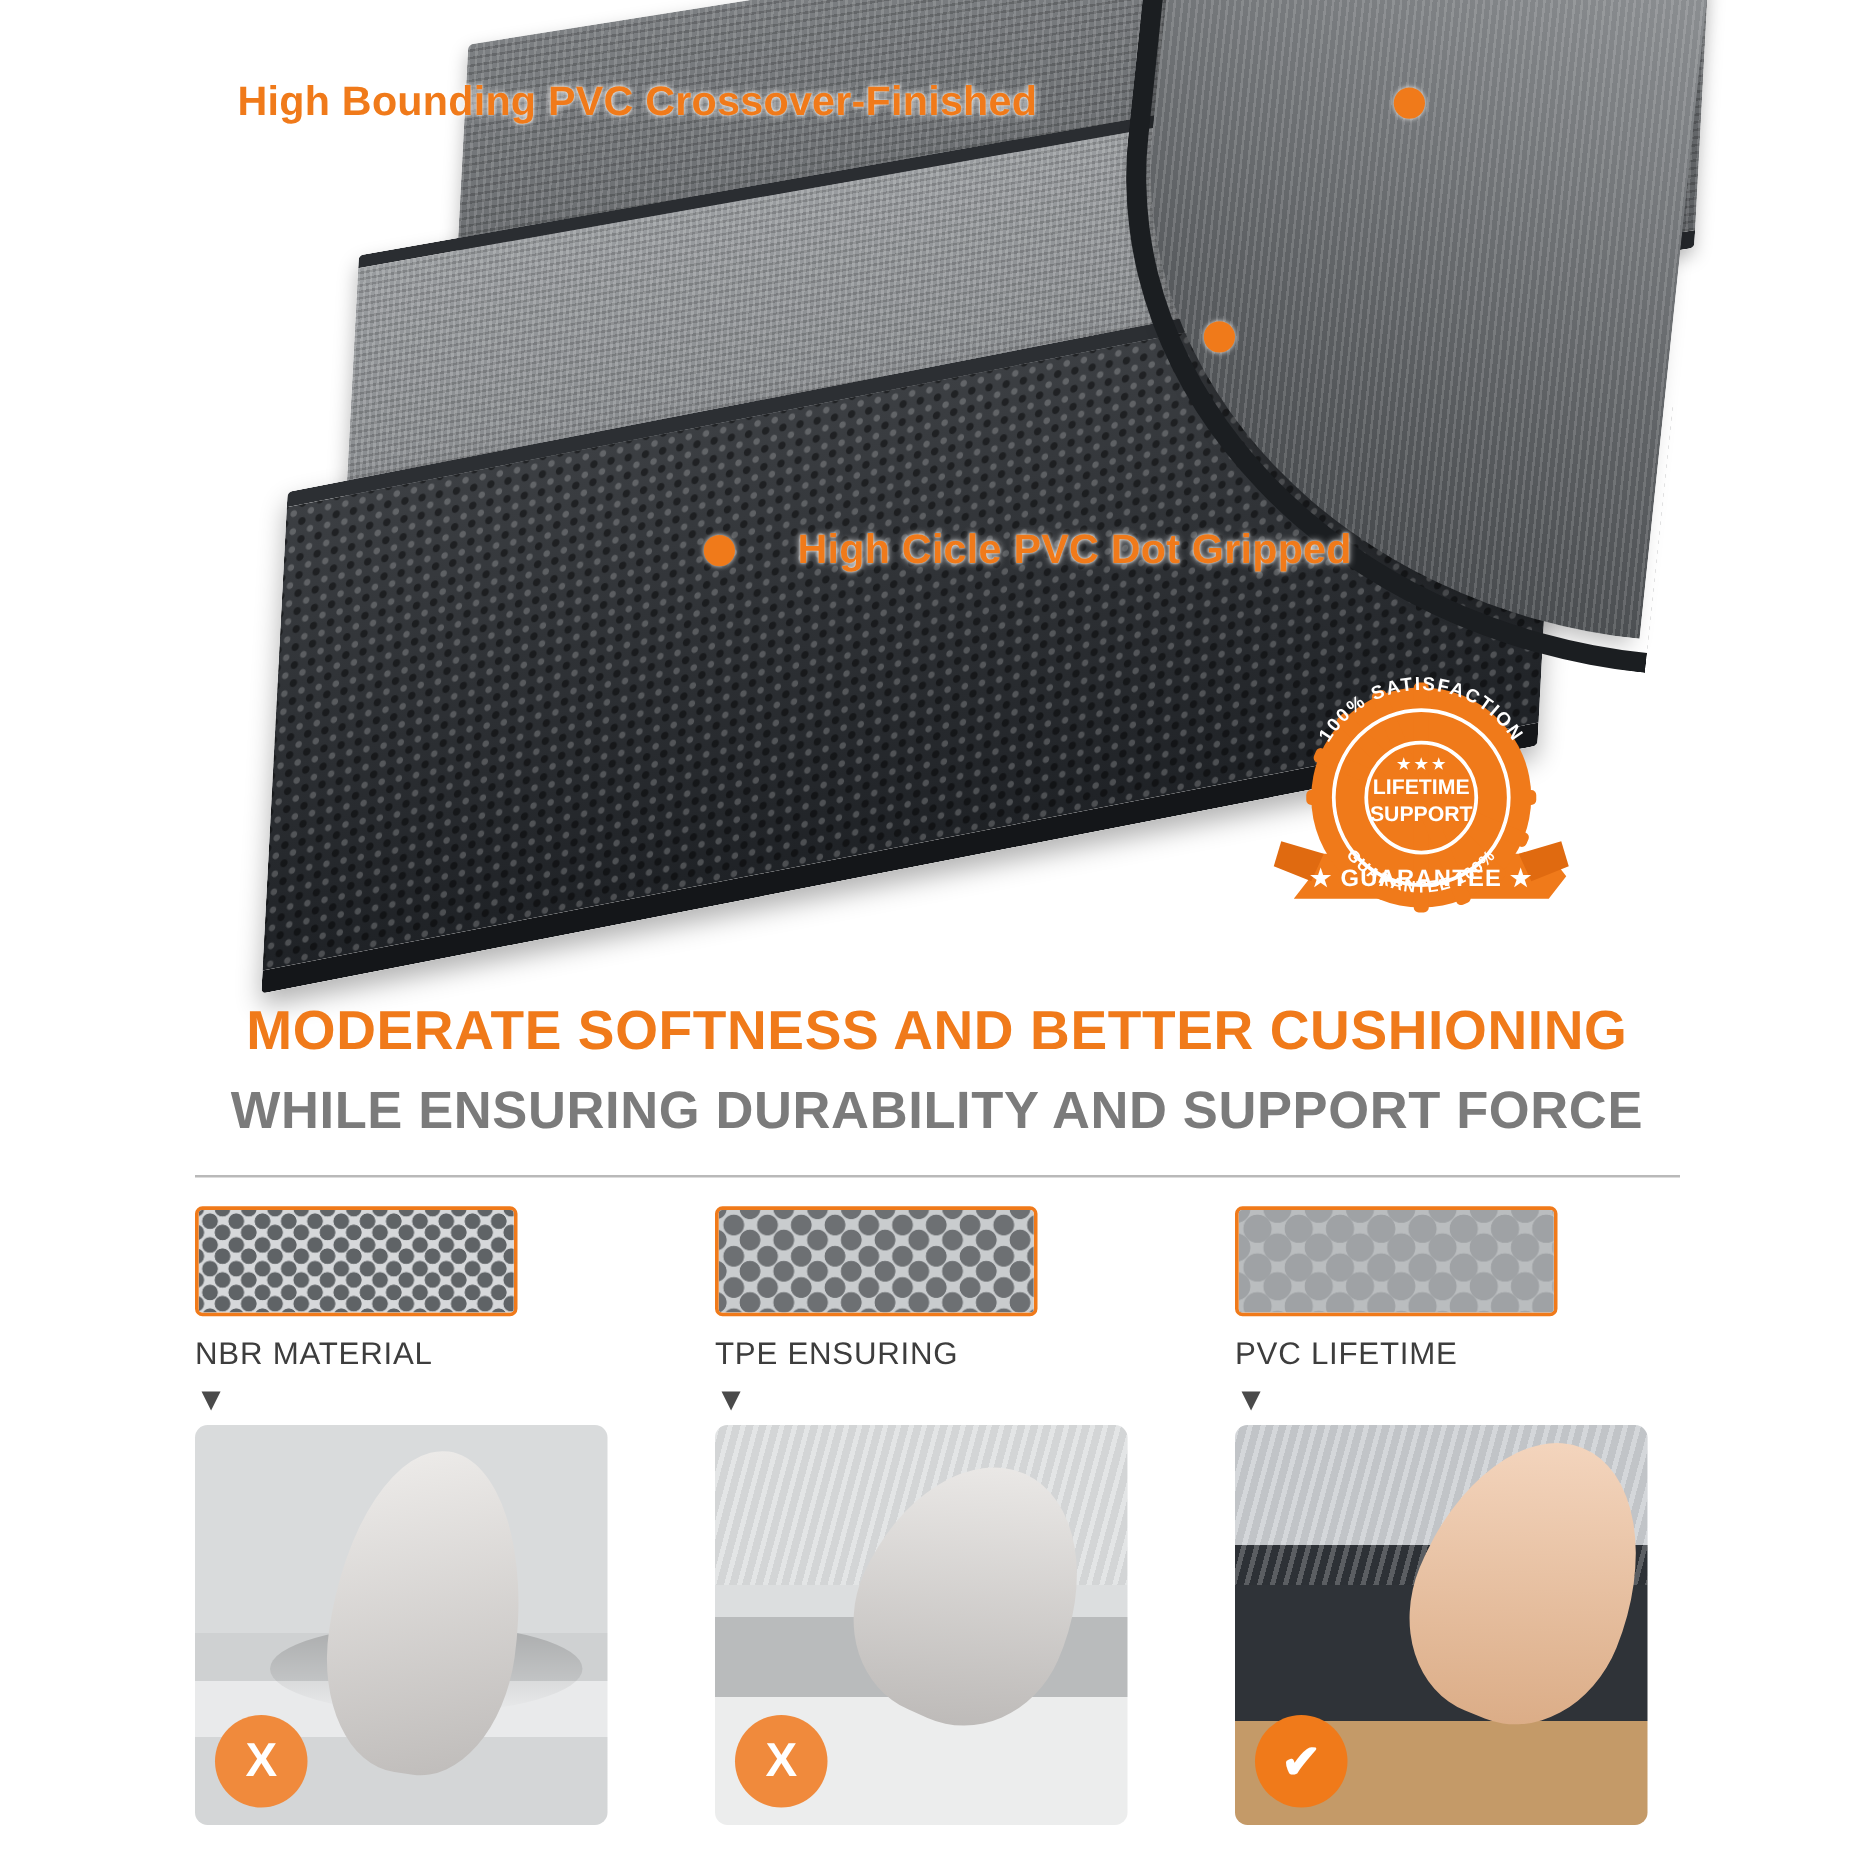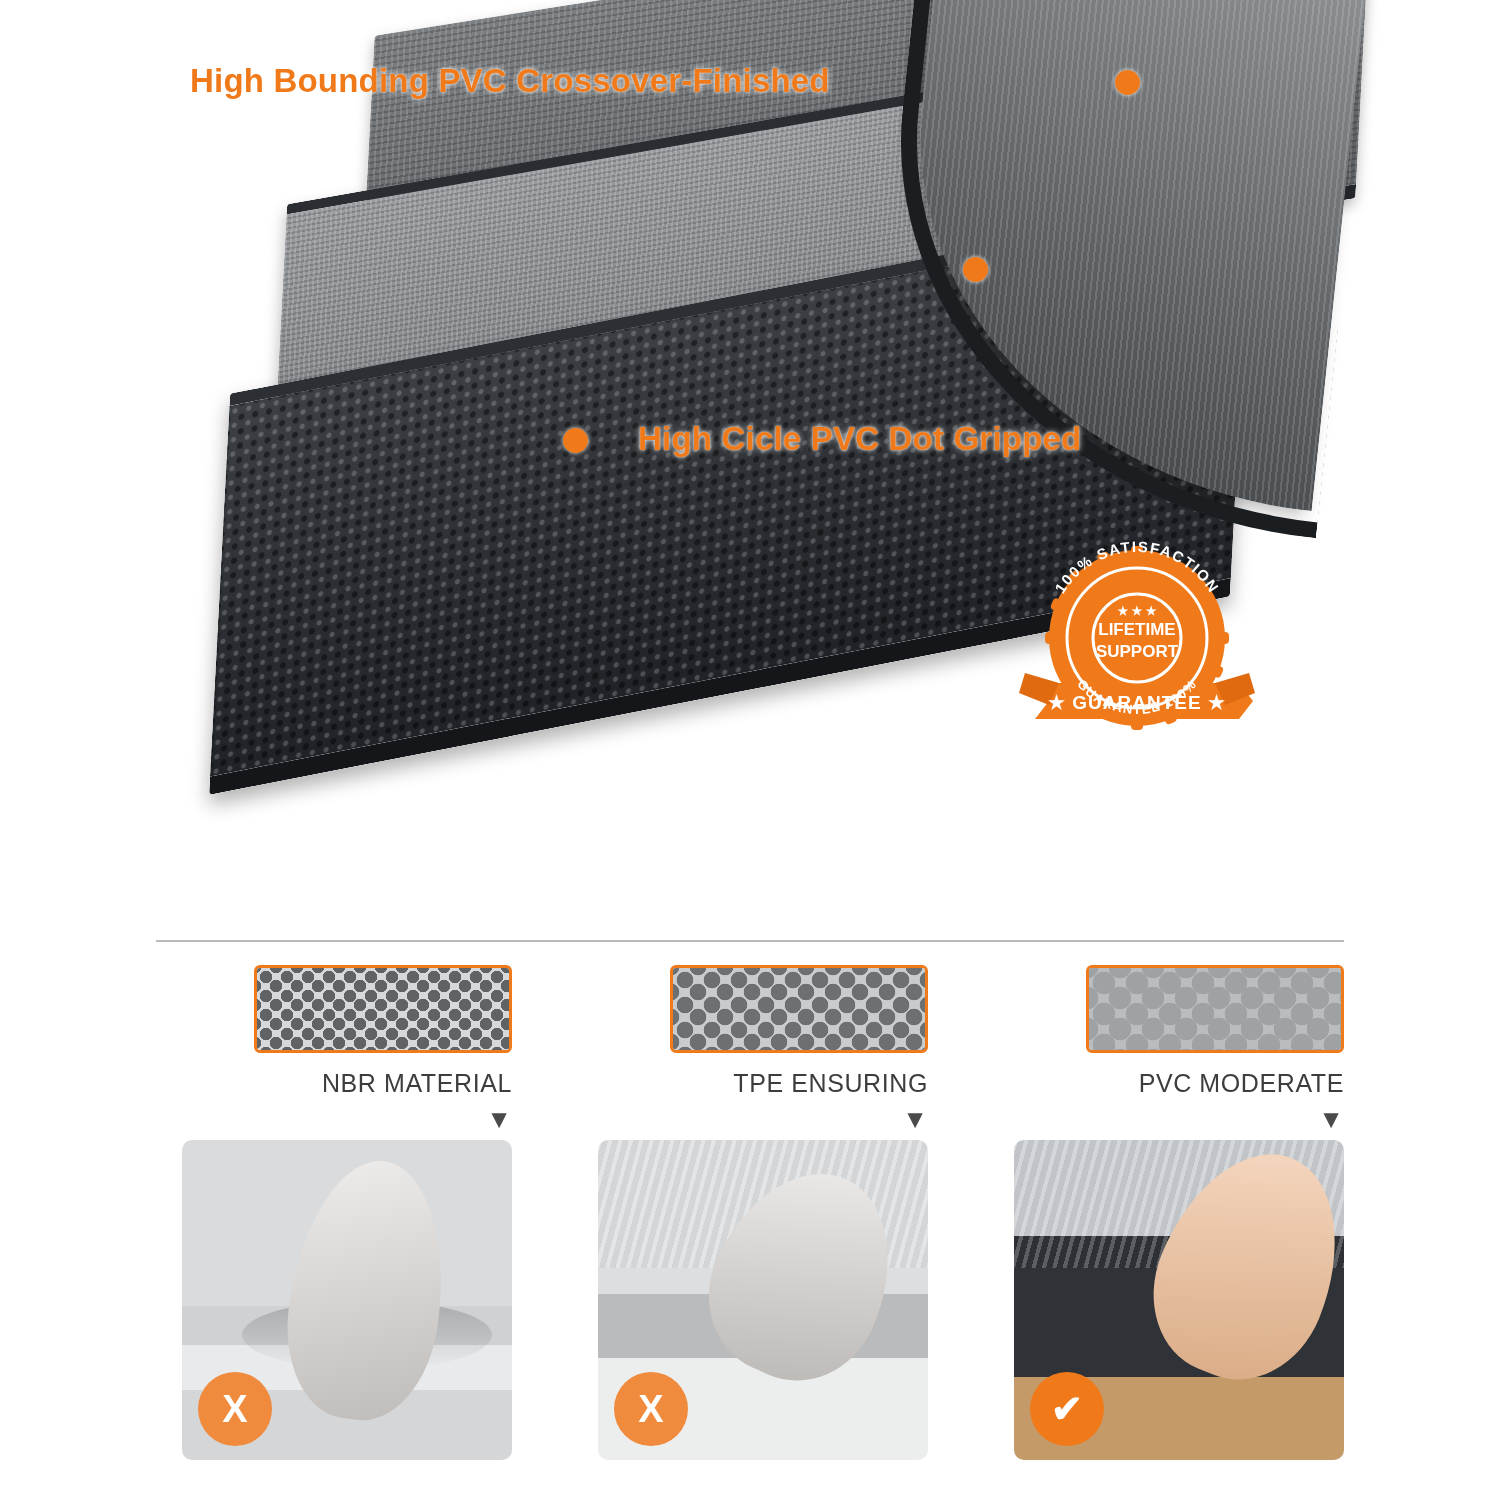--- a/index.html
+++ b/index.html
@@ -116,21 +116,21 @@
 
   .rule{
     position:absolute;left:156px;top:940px;width:1188px;height:2px;background:#b9b9b9;
   }
 
   
   .compare{
     position:absolute;left:156px;top:965px;width:1188px;height:520px;
     display:flex;justify-content:space-between;
   }
-  .col{width:356px;display:flex;flex-direction:column;align-items:flex-end;}
+  .col{width:356px;display:flex;flex-direction:column;align-items:flex-start;}
   .swatch{
     width:252px;height:82px;border:3px solid #F07A1A;border-radius:6px;overflow:hidden;
     background:#8f9295;
   }
   .hex{
     width:100%;height:100%;
   }
   .hex-a{
     background:
       radial-gradient(circle at 9px 9px, #5f6366 6px, rgba(0,0,0,0) 6.5px) 0 0/21px 19px,
@@ -258,20 +258,24 @@
       <text font-family="Liberation Sans, sans-serif" font-size="13" font-weight="bold" fill="#ffffff" letter-spacing="1.4">
         <textPath href="#arcBot" startOffset="50%" text-anchor="middle">GUARANTEE 100%</textPath>
       </text>
       <text x="120" y="82" text-anchor="middle" font-family="Liberation Sans, sans-serif" font-size="12" font-weight="bold" fill="#ffffff">★ ★ ★</text>
       <text x="120" y="102" text-anchor="middle" font-family="Liberation Sans, sans-serif" font-size="17" font-weight="bold" fill="#ffffff">LIFETIME</text>
       <text x="120" y="124" text-anchor="middle" font-family="Liberation Sans, sans-serif" font-size="17" font-weight="bold" fill="#ffffff">SUPPORT</text>
       <text x="120" y="176" text-anchor="middle" font-family="Liberation Sans, sans-serif" font-size="19" font-weight="bold" fill="#ffffff" letter-spacing="1">★ GUARANTEE ★</text>
     </svg>
   </div>
 
+  <div class="headline">
+    <div class="l1">MODERATE SOFTNESS AND BETTER CUSHIONING</div>
+    <div class="l2">WHILE ENSURING DURABILITY AND SUPPORT FORCE</div>
+  </div>
 
   <div class="rule"></div>
 
   <div class="compare">
 
     <div class="col">
       <div class="swatch">
           <div class="hex hex-a"></div>
         </div>
       <div class="mat-label">NBR MATERIAL</div>
@@ -293,21 +297,21 @@
         <div class="ridge"></div>
         <div class="finger f-tpe"></div>
         <div class="mark mark-x">X</div>
       </div>
     </div>
 
     <div class="col">
       <div class="swatch">
           <div class="hex hex-c"></div>
         </div>
-      <div class="mat-label">PVC MODERATE</div>
+      <div class="mat-label">PVC LIFETIME</div>
       <div class="arrow">▼</div>
       <div class="photo photo-pvc">
         <div class="ridge"></div>
         <div class="finger f-pvc"></div>
         <div class="mark mark-v">✔</div>
       </div>
     </div>
 
   </div>
 </div>

